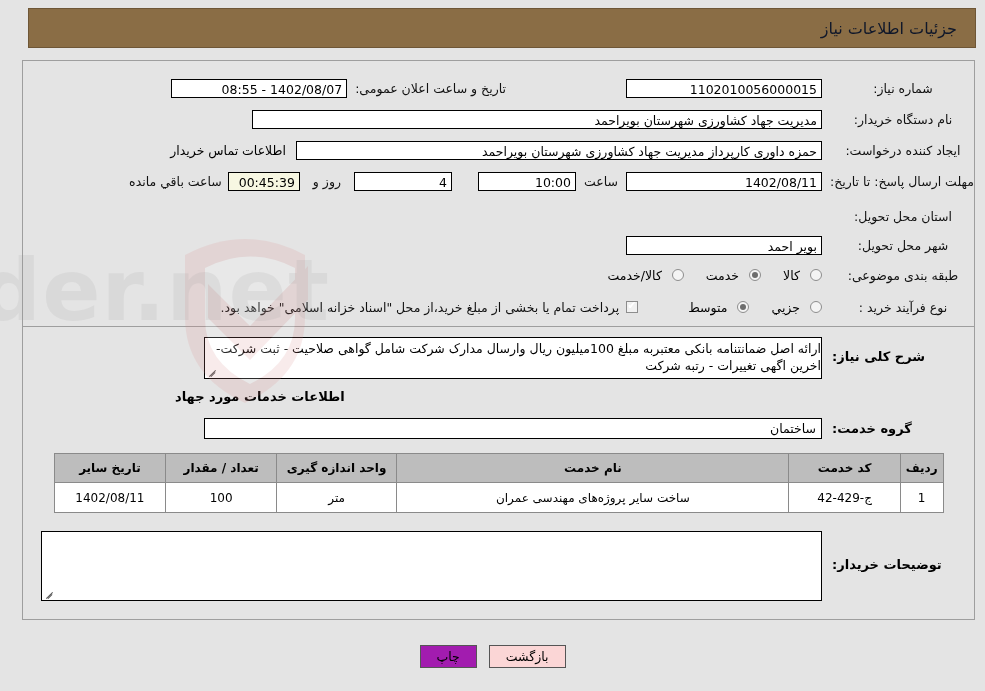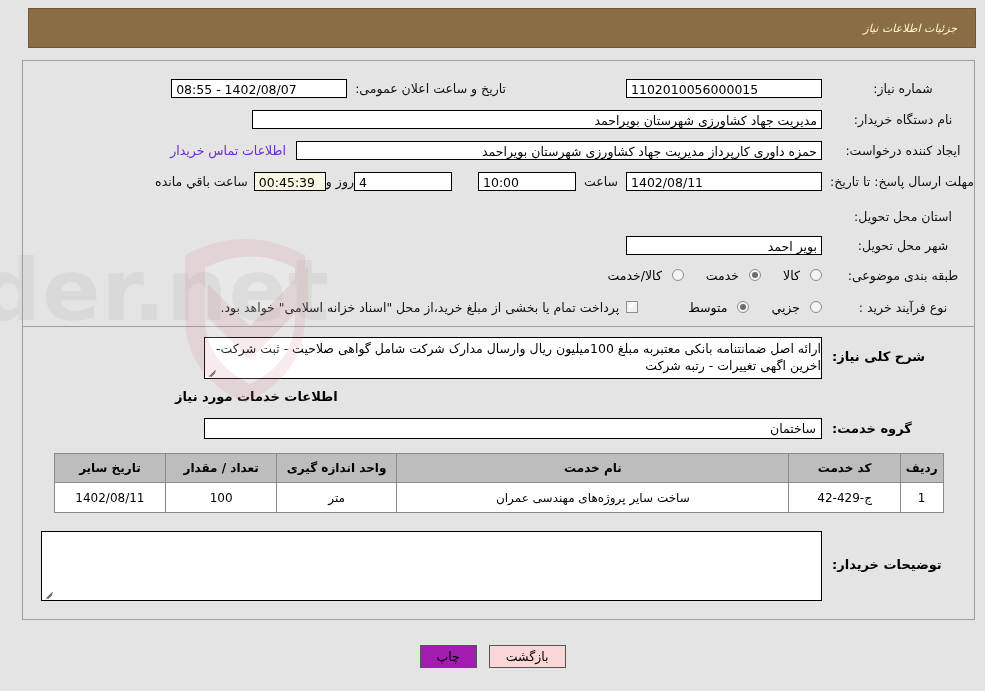--- a/index.html
+++ b/index.html
@@ -38,24 +38,23 @@
     background: #8a6d45;
     border: 1px solid #6e5636;
     box-sizing: border-box;
     display: flex;
     align-items: center;
     justify-content: flex-start;
     padding-right: 18px;
     z-index: 2;
   }
   .header-title {
-    color: #fef9c3;
-    font-size: 11px;
+    color: #0f172a;
+    font-size: 16px;
     letter-spacing: .2px;
-    font-style: italic;
   }
 
   
   .panel {
     position: absolute;
     left: 22px;
     top: 60px;
     width: 953px;
     border: 1px solid #9e9e9e;
     box-sizing: border-box;
@@ -100,32 +99,32 @@
   input[type="text"], .box {
     font-family: "DejaVu Sans", "Liberation Sans", sans-serif;
     font-size: 12.5px;
     border: 1px solid #000;
     background: #ffffff;
     height: 19px;
     line-height: 19px;
     box-sizing: border-box;
     padding: 0 4px;
     color: #000;
-    text-align: left;
+    text-align: right;
     direction: rtl;
   }
   .box.ltr { direction: ltr; }
   .box.rtl-right { text-align: right; }
 
   .box.highlight {
     background: #f7f7e2;
   }
 
   .link {
-    color: #6d28d9;
+    color: #000000;
     font-size: 12.5px;
     cursor: pointer;
     white-space: nowrap;
   }
 
   .note-text {
     font-size: 12.5px;
     color: #111;
     white-space: nowrap;
   }
@@ -376,21 +375,21 @@
       <div class="box rtl-right" style="width:526px;">حمزه داوری کارپرداز مدیریت جهاد کشاورزی شهرستان بویراحمد</div>
       <a class="link" style="padding-right:10px;">اطلاعات تماس خریدار</a>
     </div>
 
     <div class="row" style="margin-top:5px;">
       <div class="lbl lbl-col lbl-wrap">مهلت ارسال پاسخ: تا تاریخ:</div>
       <div class="box ltr" style="width:196px;">1402/08/11</div>
       <div class="lbl" style="padding:0 8px;">ساعت</div>
       <div class="box ltr" style="width:98px;">10:00</div>
       <div class="box ltr" style="width:98px;margin-right:26px;">4</div>
-      <div class="lbl" style="padding:0 0;">روز و</div>
+      <div class="lbl" style="padding:0 13px;">روز و</div>
       <div class="box ltr highlight" style="width:72px;">00:45:39</div>
       <div class="lbl" style="padding:0 6px;">ساعت باقي مانده</div>
     </div>
 
     <div class="row" style="margin-top:9px;">
       <div class="lbl lbl-col">استان محل تحویل:</div>
     </div>
 
     <div class="row" style="margin-top:3px;">
       <div class="lbl lbl-col">شهر محل تحویل:</div>
@@ -432,21 +431,21 @@
   <div class="panel-bottom">
 
     <div class="desc-row">
       <div class="desc-label">شرح کلی نیاز:</div>
       <div class="desc-box">
         <span>ارائه اصل ضمانتنامه بانکی معتبربه مبلغ  100میلیون ریال  وارسال مدارک شرکت شامل گواهی صلاحیت - ثبت شرکت- اخرین اگهی تغییرات - رتبه شرکت</span>
         <span class="resize-grip"></span>
       </div>
     </div>
 
-    <div class="section-title">اطلاعات خدمات مورد نیاز</div>
+    <div class="section-title">اطلاعات خدمات مورد جهاد</div>
 
     <div class="svc-row">
       <div class="svc-label">گروه خدمت:</div>
       <div class="box svc-input">ساختمان</div>
     </div>
 
     <div class="tbl-wrap">
       <table class="data">
         <thead>
           <tr>

